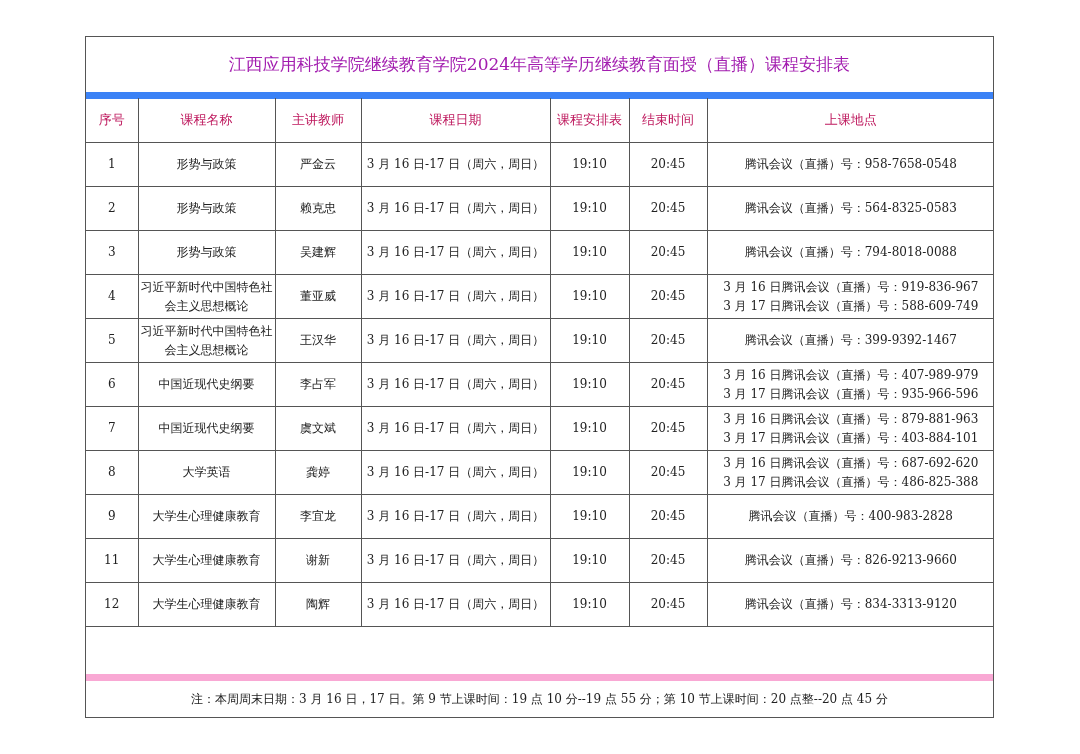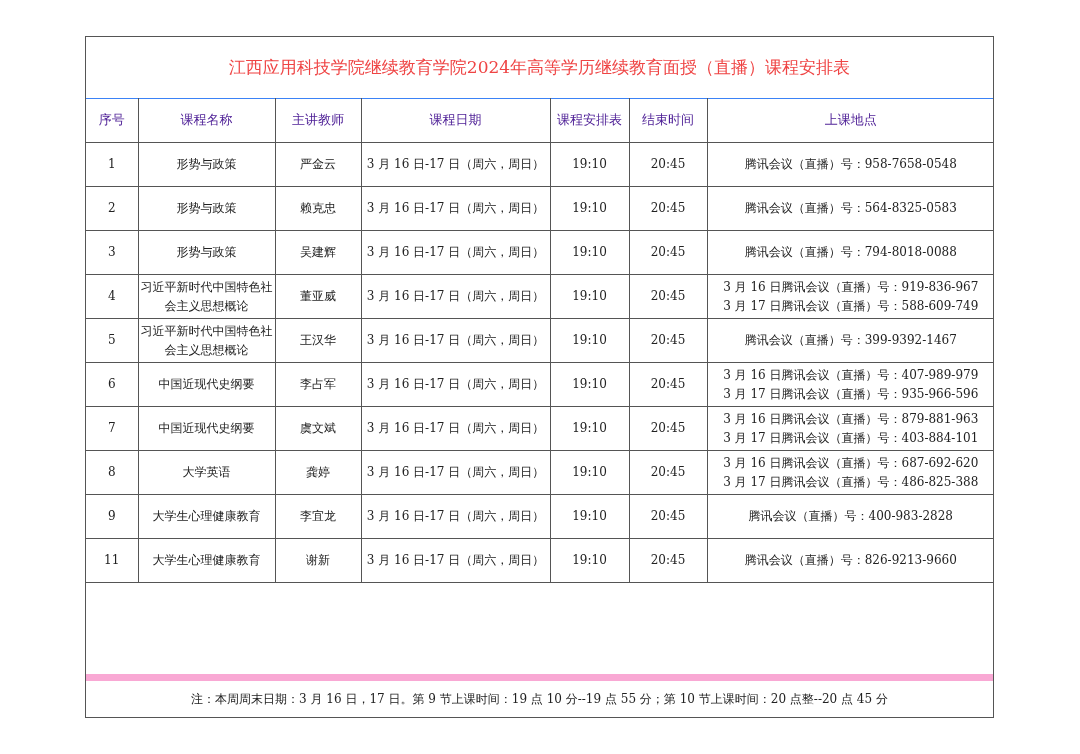--- a/index.html
+++ b/index.html
@@ -1,31 +1,31 @@
 <!DOCTYPE html>
 <html><head>
 <meta charset="utf-8">
 <style>
   html, body { margin: 0; padding: 0; background: #ffffff; }
   body { width: 1080px; height: 754px; position: relative; overflow: hidden;
          font-family: "DejaVu Serif", "Liberation Serif", serif; color: #222; }
   .sheet { position: absolute; left: 85px; top: 36px; width: 909px; height: 682px;
            border: 1px solid #555; box-sizing: border-box; }
   .title-row { position: absolute; left: 0; top: 0; width: 100%; height: 62px;
-               border-bottom: 1px solid #3b82f6; box-sizing: border-box;
+               border-bottom: 7px solid #3b82f6; box-sizing: border-box;
                display: flex; align-items: center; justify-content: center;
-               font-size: 17px; color: #ef4444; }
+               font-size: 17px; color: #a21caf; }
   table.grid { position: absolute; left: 0; top: 61px; border-collapse: collapse;
                table-layout: fixed; width: 908px; }
   table.grid td, table.grid th { border: 1px solid #555; padding: 0; font-weight: normal;
                font-size: 12px; text-align: center; vertical-align: middle; }
   table.grid tr:first-child > * { border-top: none; }
   table.grid tr > *:first-child { border-left: none; }
   table.grid tr > *:last-child { border-right: none; }
-  table.grid th { height: 44px; font-size: 13px; color: #4c1d95;
+  table.grid th { height: 44px; font-size: 13px; color: #be185d;
                   font-family: Liberation Serif, serif; }
   table.grid td { height: 43px; line-height: 19px; }
   td.left { text-align: left; padding-left: 7px; }
   td.course { padding: 0 6px; margin-top: 23px; }
   .footer-row { position: absolute; left: 0; top: 637px; width: 100%; height: 44px;
                 border-top: 7px solid #f9a8d4; box-sizing: border-box;
                 display: flex; align-items: center; justify-content: center;
                 font-size: 12px; color: #222; }
   .line { display: block; }
 </style>
@@ -164,17 +164,28 @@
         <td>11</td>
         <td class="course">大学生心理健康教育</td>
         <td>谢新</td>
         <td>3 月 16 日-17 日（周六，周日）</td>
         <td>19:10</td>
         <td>20:45</td>
         <td class="left">
             <span class="line">腾讯会议（直播）号：826-9213-9660</span>
           </td>
       </tr>
+      <tr>
+        <td>12</td>
+        <td class="course">大学生心理健康教育</td>
+        <td>陶辉</td>
+        <td>3 月 16 日-17 日（周六，周日）</td>
+        <td>19:10</td>
+        <td>20:45</td>
+        <td class="left">
+            <span class="line">腾讯会议（直播）号：834-3313-9120</span>
+          </td>
+      </tr>
     </tbody>
   </table>
 
   <div class="footer-row">注：本周周末日期：3 月 16 日，17 日。第 9 节上课时间：19 点 10 分--19 点 55 分；第 10 节上课时间：20 点整--20 点 45 分</div>
 </div>
 
 </body></html>

